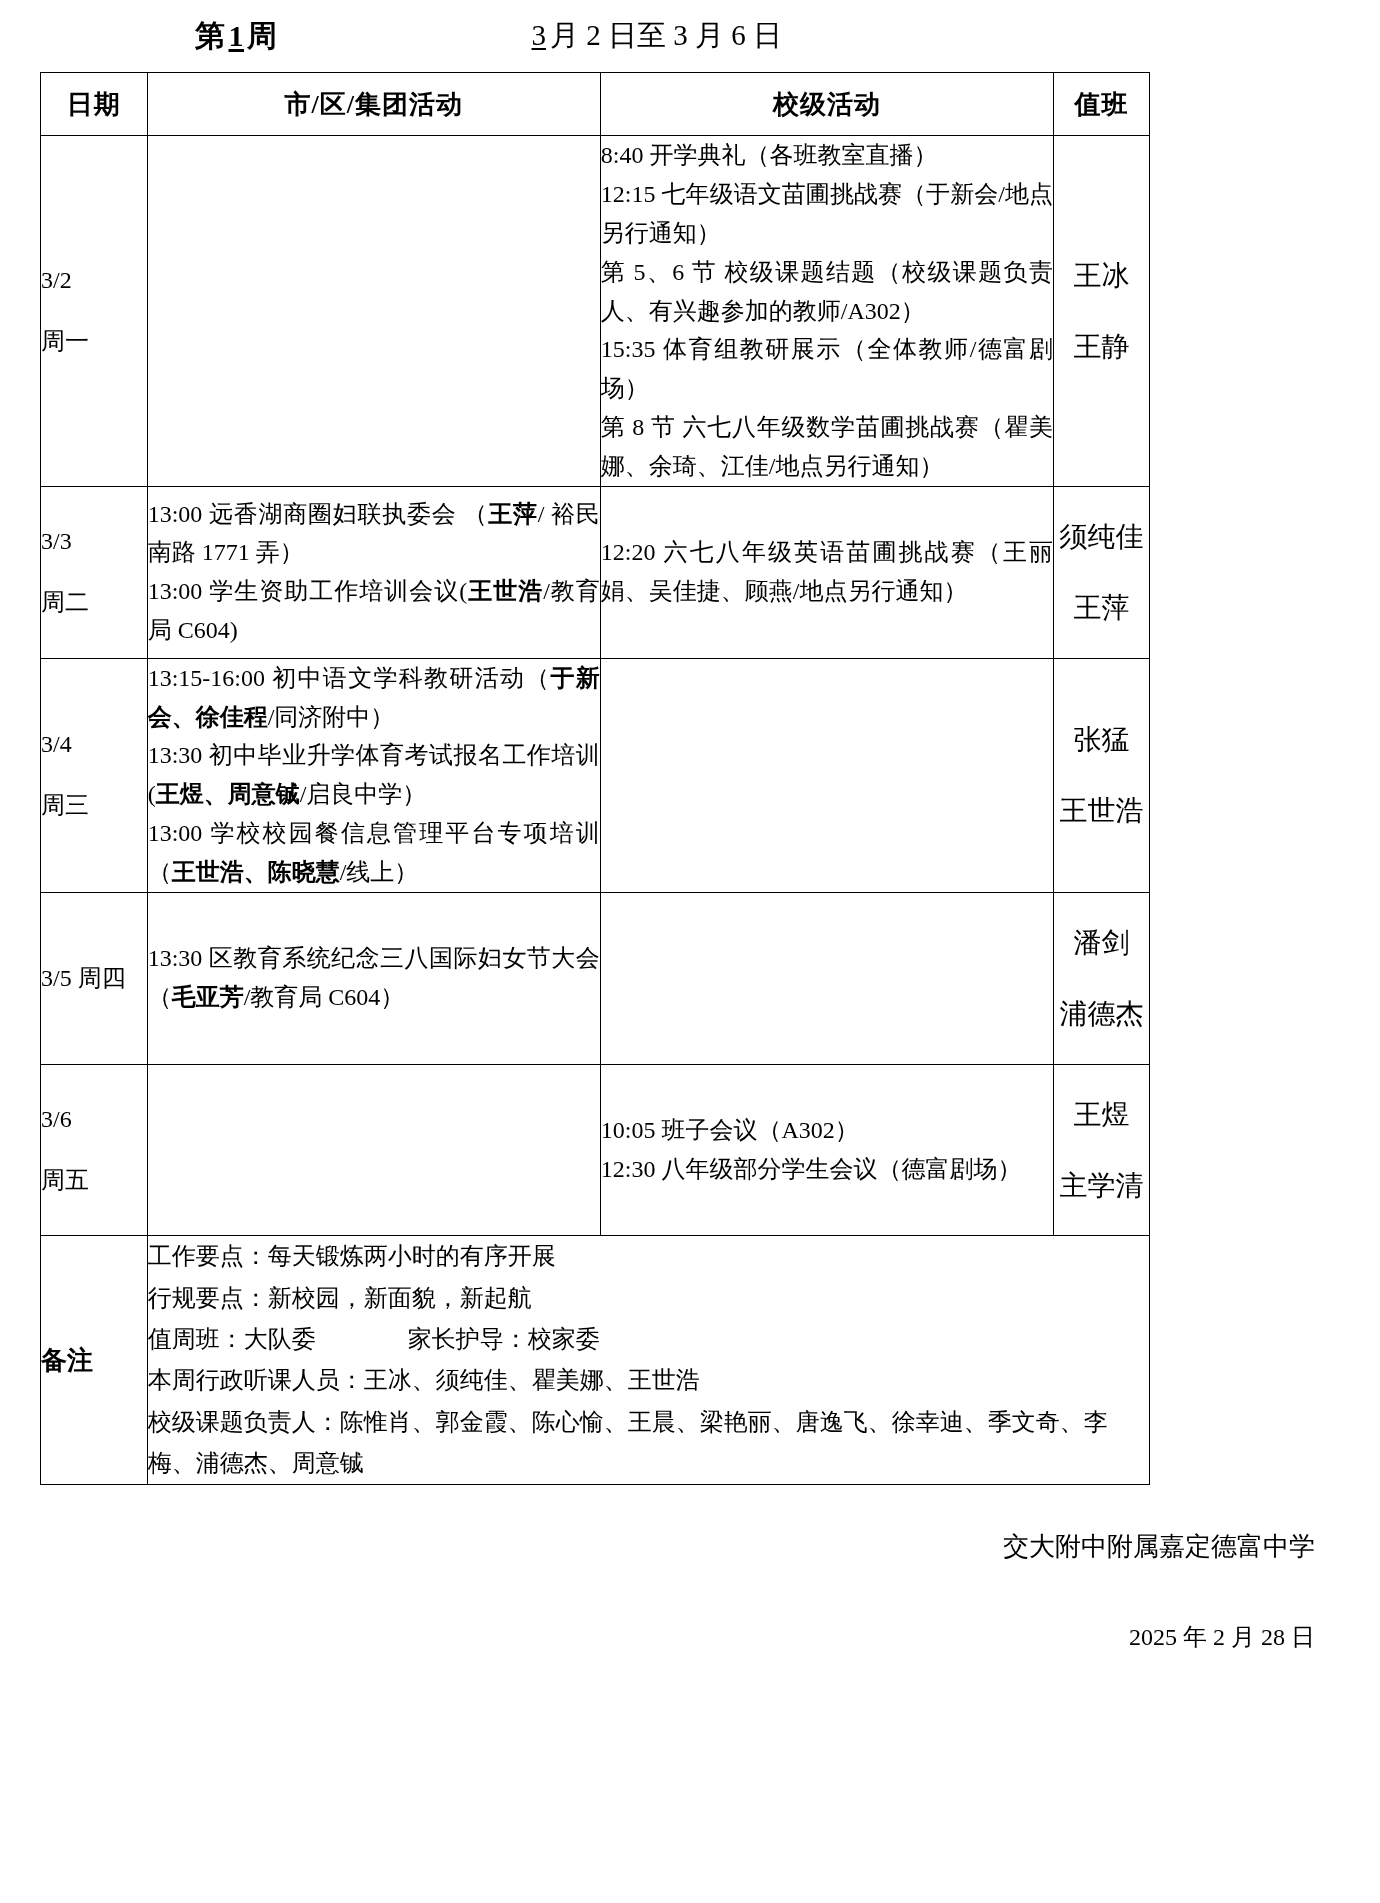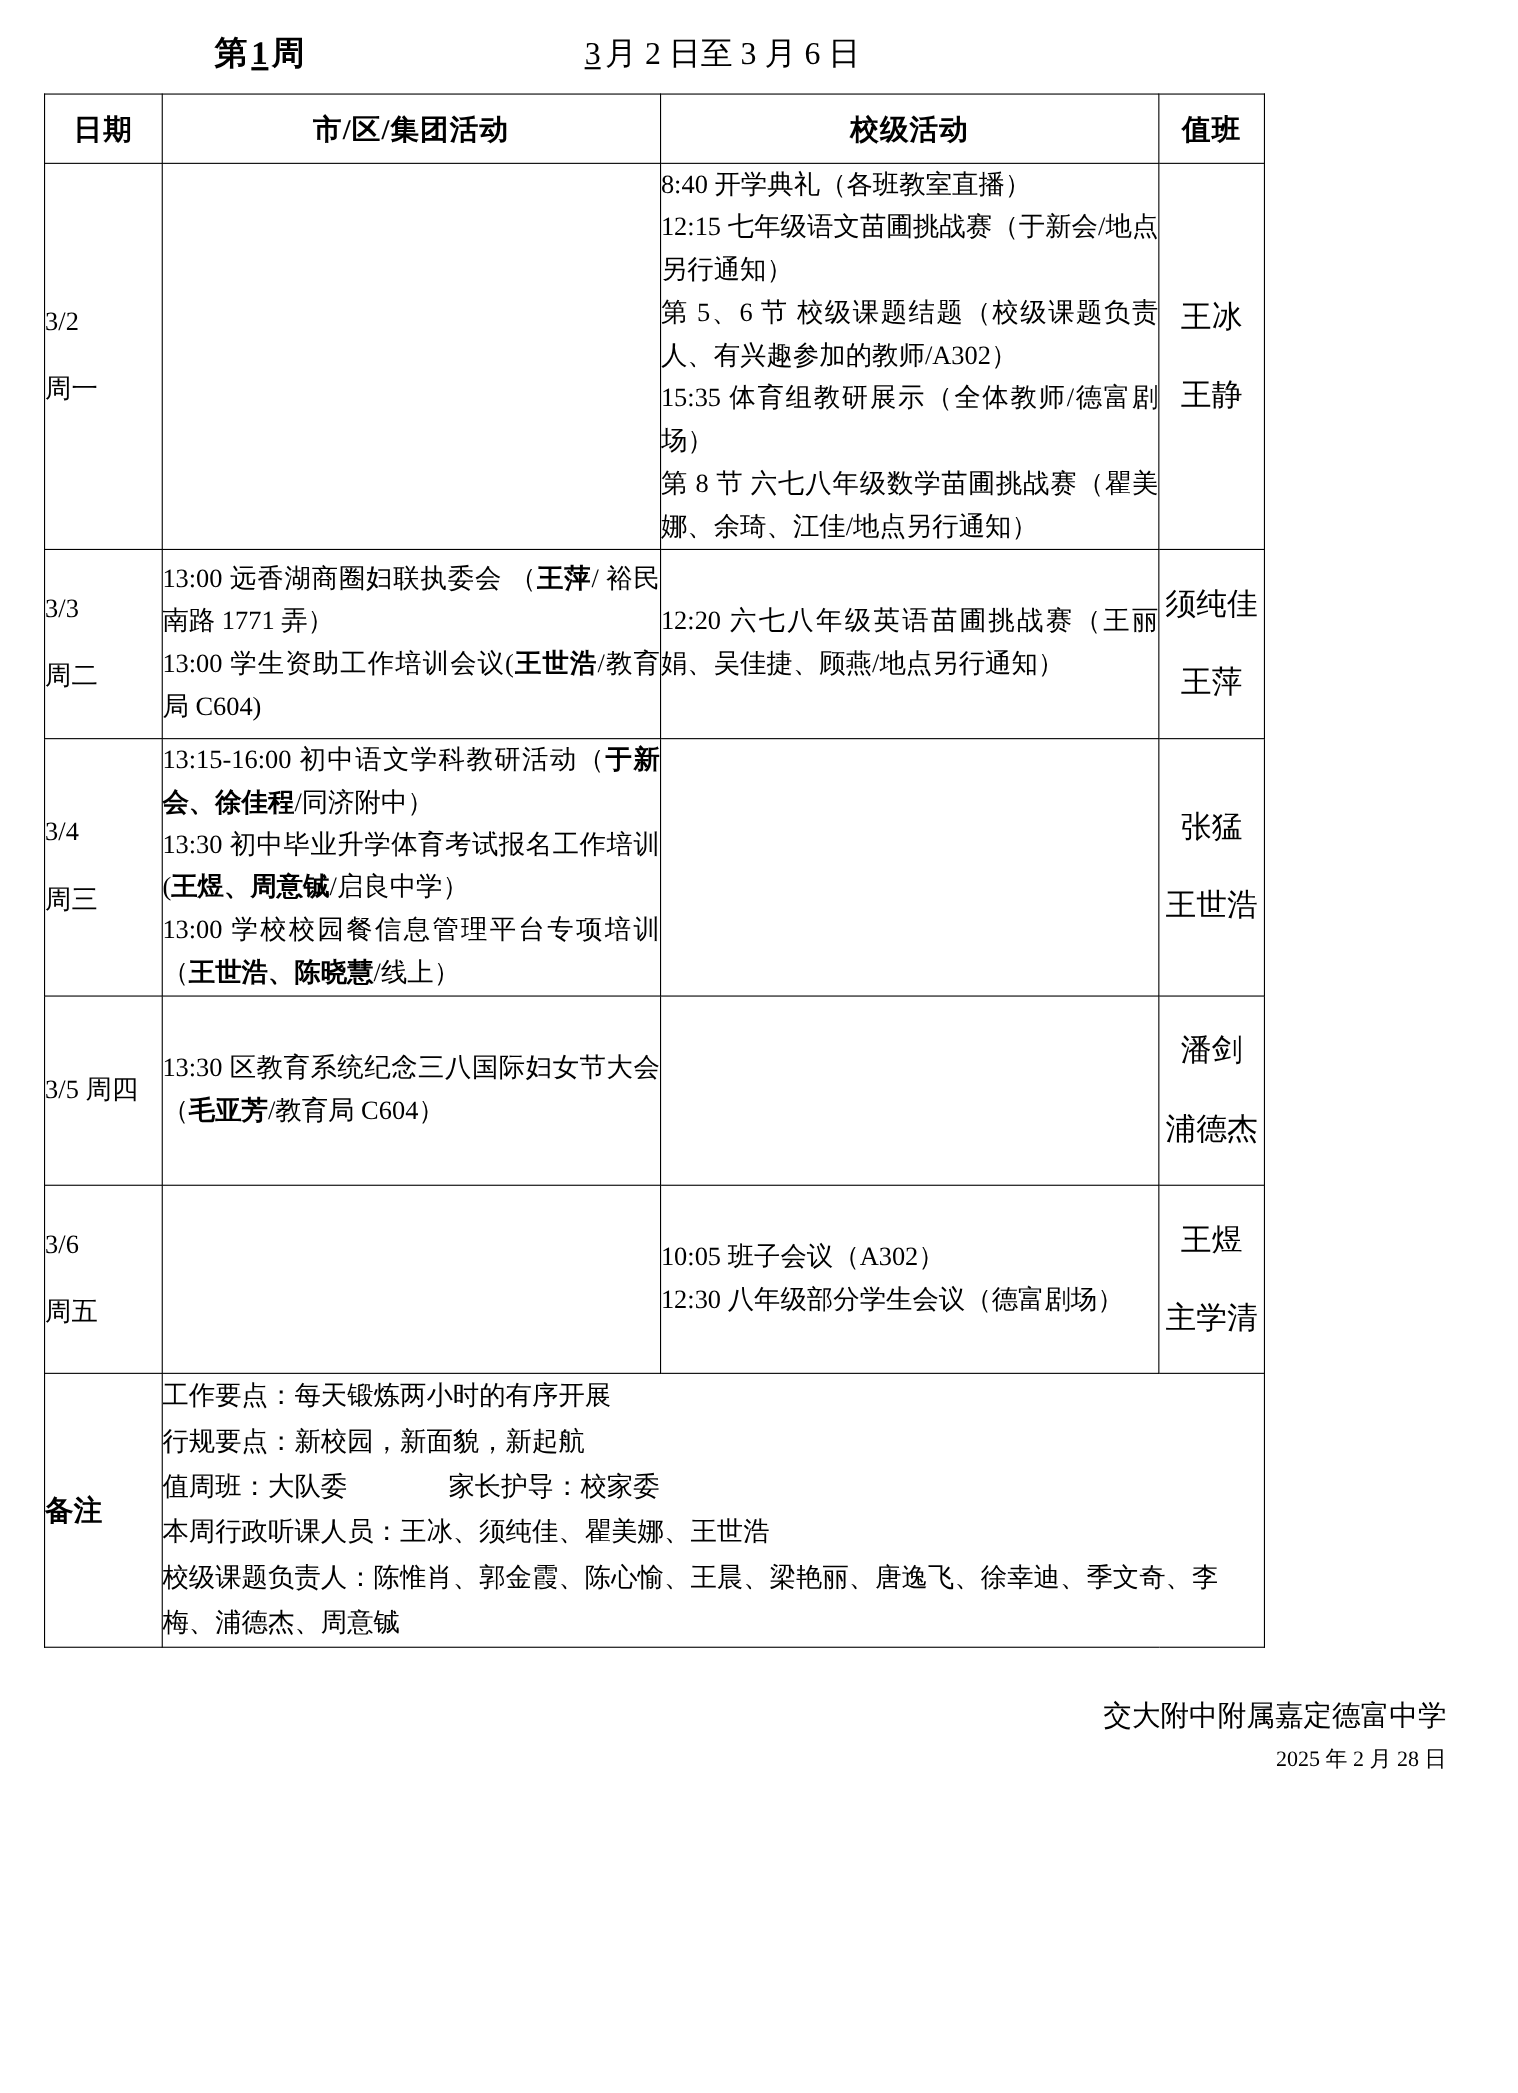--- a/index.html
+++ b/index.html
@@ -18,22 +18,22 @@
     position: relative;
     width: 1380px;
     height: 1903px;
     box-sizing: border-box;
     padding: 0 40px;
   }
 
   
   .doc-header {
     display: flex;
-    align-items: flex-end;
-    padding-top: 31px;
+    align-items: flex-start;
+    padding-top: 18px;
     padding-left: 155px;
     font-size: 30px;
     line-height: 1.2;
   }
   .week-label {
     font-weight: bold;
     letter-spacing: 0.5px;
     white-space: nowrap;
   }
   .week-label .num {
@@ -120,21 +120,21 @@
   .gap { display: inline-block; width: 92px; }
 
   
   .doc-footer {
     margin-top: 40px;
     text-align: right;
     padding-right: 25px;
     font-size: 26px;
     line-height: 1.7;
   }
-  .doc-footer .line2 { font-size: 20px; }
+  .doc-footer .line2 { font-size: 24px; margin-top: 48px; }
 </style>
 </head>
 <body>
 
 <div class="page">
 
   <div class="doc-header">
     <div class="week-label"><span>第</span><span class="num">1</span><span>周</span></div>
     <div class="date-range"><span class="u">3</span><span>月 2 日至 3 月 6 日</span></div>
   </div>

